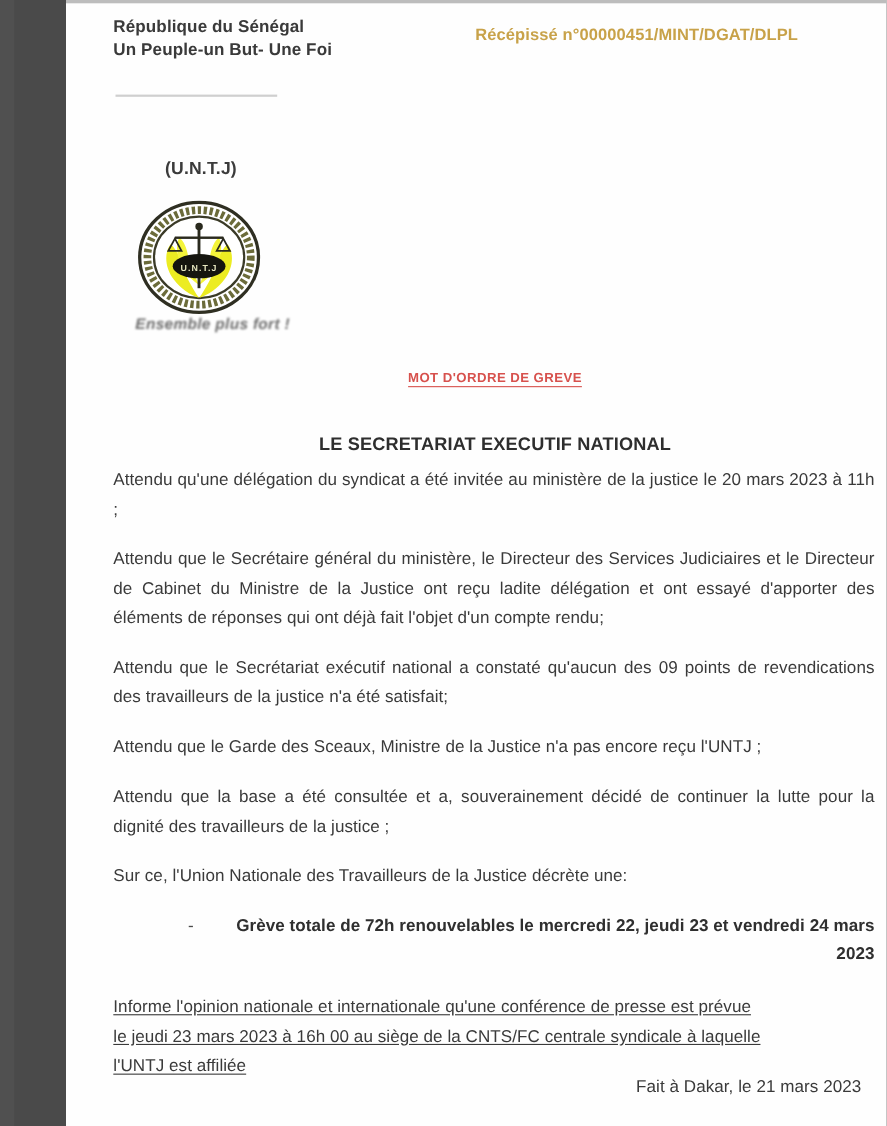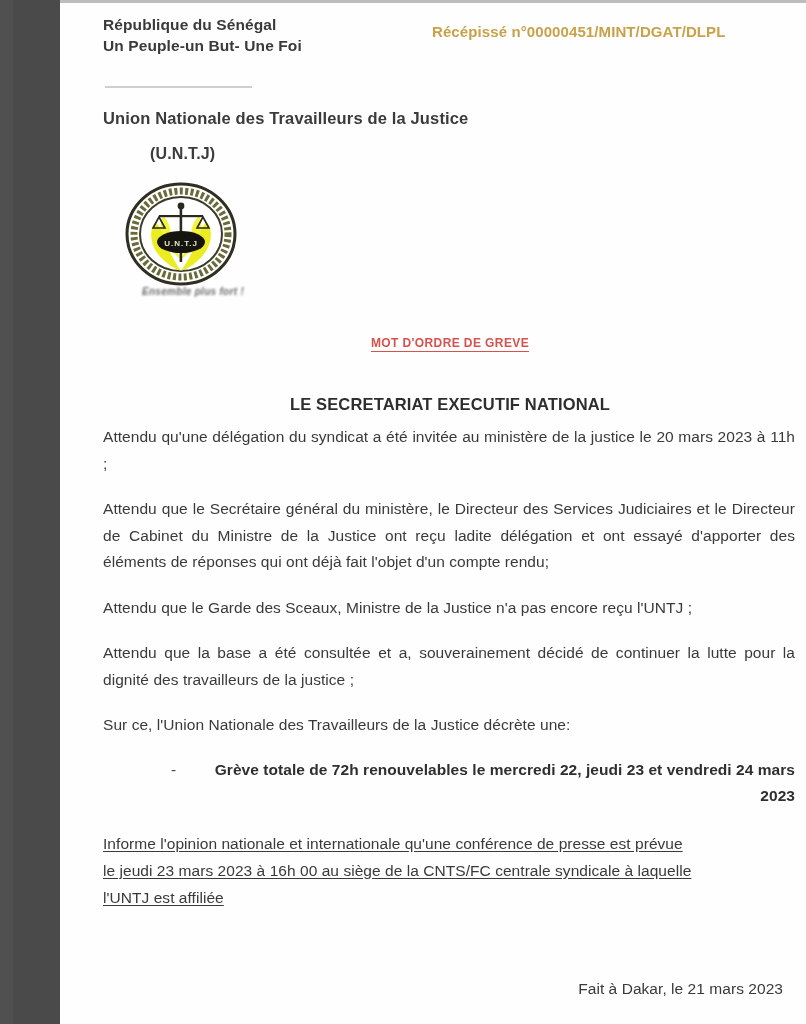--- a/index.html
+++ b/index.html
@@ -125,21 +125,21 @@
     width: 112px;
     height: 104px;
     filter: blur(.35px);
   }
   .logo-motto {
     position: absolute;
     left: 6px;
     top: 104px;
     width: 140px;
     text-align: center;
-    font-size: 10px;
+    font-size: 14px;
     font-style: italic;
     font-weight: 700;
     color: #6d6d6d;
     letter-spacing: .3px;
     filter: blur(.9px);
     white-space: nowrap;
   }
 
   
   .title-greve {
@@ -243,21 +243,20 @@
     <div class="page-top-edge"></div>
 
     <div class="header-row">
       <div class="republic">République du Sénégal
 Un Peuple-un But- Une Foi</div>
       <div class="recepisse">Récépissé n°00000451/MINT/DGAT/DLPL</div>
     </div>
 
     <div class="rule"></div>
 
-    <div class="org-name">Union Nationale des Travailleurs de la Justice</div>
     <div class="org-abbr">(U.N.T.J)</div>
 
     <div class="logo-wrap">
       <svg class="logo-emblem" viewBox="0 0 112 104">
         <ellipse cx="56" cy="52" rx="54" ry="50" fill="#ffffff"></ellipse>
         <ellipse cx="56" cy="52" rx="54" ry="50" fill="none" stroke="#2f2f22" stroke-width="3"></ellipse>
         <ellipse cx="56" cy="52" rx="47" ry="43" fill="none" stroke="#6b6b3a" stroke-width="7" stroke-dasharray="3 2.4"></ellipse>
         <ellipse cx="56" cy="52" rx="41" ry="37" fill="none" stroke="#3b3b28" stroke-width="2"></ellipse>
         <ellipse cx="56" cy="52" rx="38" ry="34" fill="#ffffff"></ellipse>
 
@@ -279,20 +278,21 @@
     </div>
 
     <div class="title-greve">
       <span class="u">MOT D'ORDRE DE GREVE</span>
     </div>
     <div class="title-secretariat">LE  SECRETARIAT EXECUTIF NATIONAL</div>
 
     <div class="body">
       <p class="para">Attendu qu'une délégation du syndicat a été invitée au ministère de la justice le 20 mars 2023 à 11h ;</p>
       <p class="para">Attendu que le Secrétaire général du ministère, le Directeur des Services Judiciaires et le Directeur de Cabinet du Ministre de la Justice ont reçu ladite délégation et ont essayé d'apporter des éléments de réponses qui ont déjà fait l'objet d'un compte rendu;</p>
+      <p class="para">Attendu que le Secrétariat exécutif national a constaté qu'aucun des 09 points de revendications des travailleurs de la justice n'a été satisfait;</p>
       <p class="para">Attendu que le Garde des Sceaux, Ministre de la Justice n'a pas encore reçu l'UNTJ ;</p>
       <p class="para">Attendu que la base a été consultée et a, souverainement décidé de continuer la lutte pour la dignité des travailleurs de la justice ;</p>
       <p class="para last-before-list">Sur ce, l'Union Nationale des Travailleurs de la Justice décrète une:</p>
 
       <div class="bullet-row">
         <div class="bullet-dash">-</div>
         <div class="bullet-text">Grève totale de 72h renouvelables le mercredi 22, jeudi 23 et vendredi 24 mars 2023</div>
       </div>
 
       <p class="para-underline">

